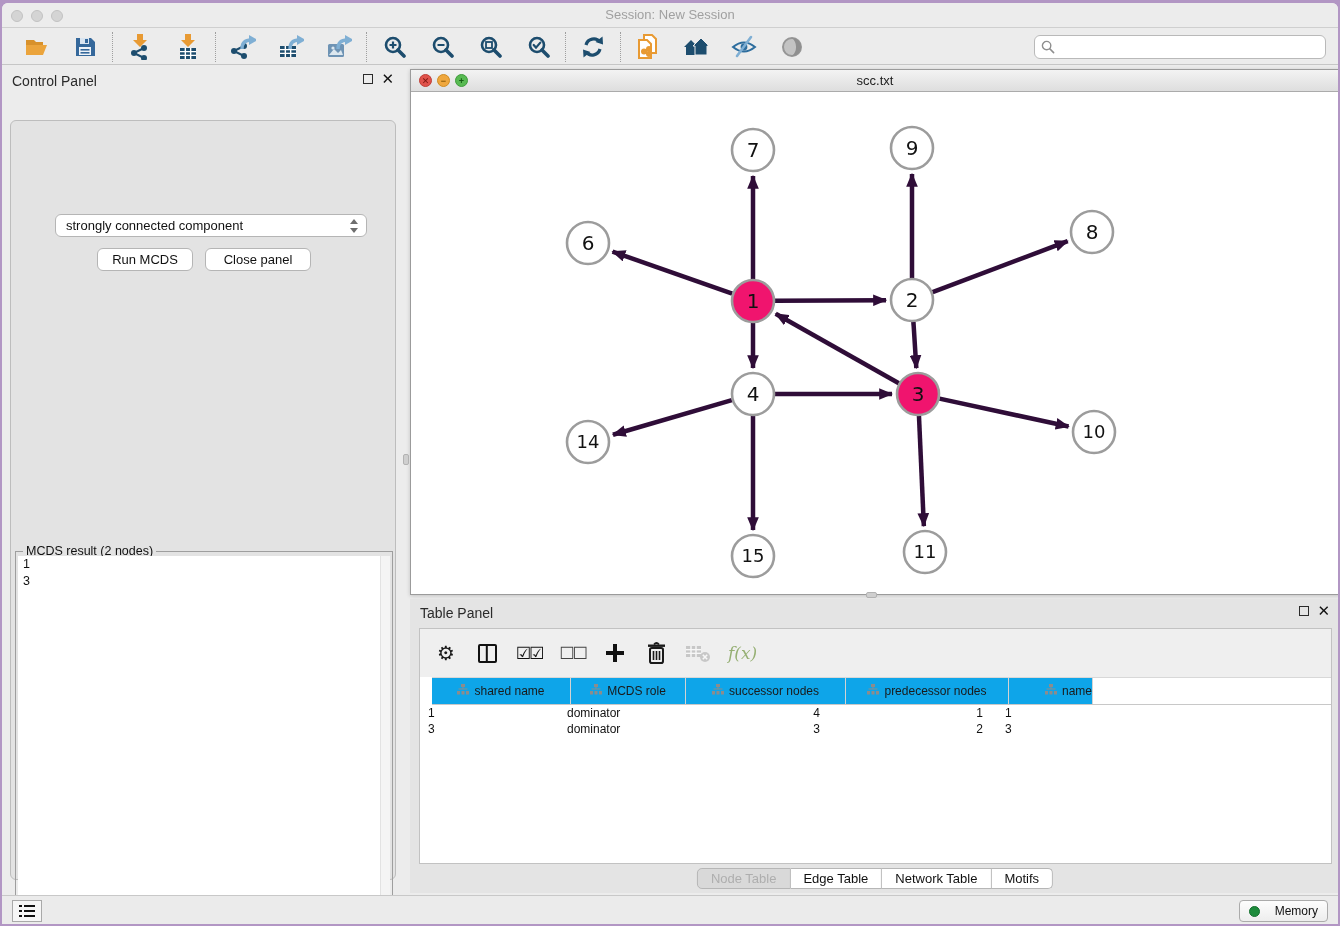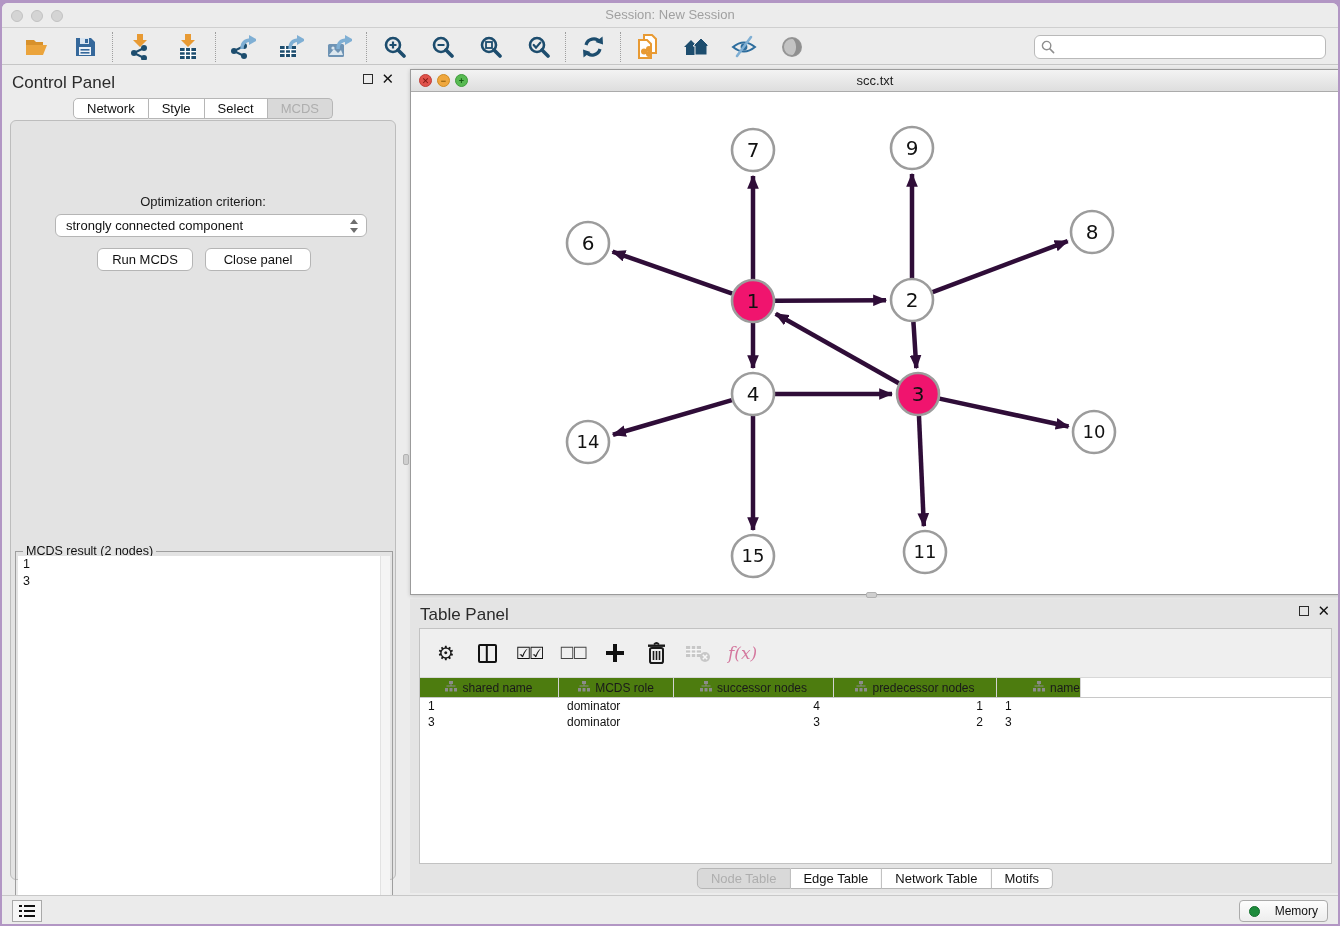--- a/index.html
+++ b/index.html
@@ -16,21 +16,21 @@
   .toolbar { position:absolute; left:0; top:26px; width:100%; height:36px; background:#ececec; border-bottom:1px solid #c6c6c6; display:flex; align-items:center; padding:0 8px; }
   .tb-group { display:flex; align-items:center; gap:20px; padding:0 13px; }
   .tb-div { width:1px; height:30px; border-left:1px dotted #9f9f9f; }
   .tb-icon { width:28px; height:26px; display:flex; align-items:center; justify-content:center; cursor:default; }
   .search-wrap { margin-left:auto; margin-right:4px; position:relative; }
   .search-input { width:292px; height:24px; border:1px solid #b9b9b9; border-radius:6px; background:#fff; padding:0 6px 0 26px; font-size:13px; outline:none; }
   .search-glass { position:absolute; left:7px; top:5px; }
 
   
   .cp { position:absolute; left:0; top:64px; width:402px; height:818px; }
-  .cp-head, .tp-head { position:absolute; top:6px; left:10px; font-size:17px; color:#2b2b2b; }
+  .cp-head, .tp-head { position:absolute; top:6px; left:10px; font-size:14px; color:#2b2b2b; }
   .panel-btns { position:absolute; top:7px; right:10px; display:flex; gap:8px; align-items:center; }
   .float-btn { width:10px; height:10px; border:1.6px solid #2b2b2b; display:inline-block; }
   .close-btn { font-size:15px; font-weight:bold; color:#111; line-height:10px; }
   .tabs { position:absolute; display:flex; }
   .cp .tabs { top:31px; left:50%; transform:translateX(-50%); }
   .tab { height:21px; line-height:20px; padding:0 13px; font-size:13px; background:#fff; border:1px solid #b6b6b6; border-left:none; color:#111; white-space:nowrap; }
   .tab:first-child { border-left:1px solid #b6b6b6; border-radius:5px 0 0 5px; }
   .tab:last-child { border-radius:0 5px 5px 0; }
   .tab.sel { background:#d9d9d9; color:#aeaeae; }
   .cp-body { position:absolute; left:8px; top:53px; width:386px; height:760px; background:#e3e3e3; border:1px solid #bdbdbd; border-radius:6px; }
@@ -61,25 +61,25 @@
   .h-handle { position:absolute; left:864px; top:589px; width:11px; height:6px; background:#cfcfcf; border:1px solid #b2b2b2; border-radius:2px; }
 
   
   .tp { position:absolute; left:408px; top:596px; width:930px; height:294px; background:#e4e4e4; }
   .tp-inner { position:absolute; left:9px; top:29px; width:913px; height:236px; background:#efefef; border:1px solid #c2c2c2; }
   .tp-toolbar { position:absolute; left:0; top:0; width:100%; height:48px; display:flex; align-items:center; gap:17px; padding-left:14px; }
   .tp-icon { display:flex; align-items:center; justify-content:center; min-width:24px; height:26px; }
   .tp-icon.disabled { opacity:.55; }
   .gear-glyph { font-family:"DejaVu Sans",sans-serif; font-size:20px; color:#1a1a1a; line-height:22px; }
   .check-glyph { font-family:"DejaVu Sans",sans-serif; font-size:17px; color:#111; letter-spacing:-2px; }
-  .fx-glyph { font-family:"DejaVu Serif",serif; font-style:italic; font-size:17px; color:#be185d; }
+  .fx-glyph { font-family:"DejaVu Serif",serif; font-style:italic; font-size:17px; color:#4d7c0f; }
   .grid2 { width:19px; height:19px; border:2.4px solid #111; border-radius:2px; position:relative; }
   .grid2:after { content:""; position:absolute; left:50%; top:0; width:2.4px; height:100%; background:#111; transform:translateX(-50%); }
   .tbl { position:absolute; left:0; top:48px; width:100%; bottom:0; background:#fff; }
-  .tbl-header { display:flex; height:21px; background:#4d7c0f; border-top:1px solid #d8d8d8; border-bottom:1px solid #c8c8c8; }
+  .tbl-header { display:flex; height:28px; background:#0ea5e9; border-top:1px solid #d8d8d8; border-bottom:1px solid #c8c8c8;margin-left:12px; }
   .th { display:flex; align-items:center; justify-content:center; gap:5px; font-size:12px; color:#1a1a1a; border-right:1px solid #d3d3d3; position:relative; }
   .th:last-child { border-right:none; background:#fff; }
   .tbl-row { display:flex; height:16px; }
   .td { font-size:12px; color:#111; line-height:16px; padding:0 8px; overflow:hidden; white-space:nowrap; }
   .td.r { text-align:right; padding-right:14px; }
   .tp .tabs { bottom:4px; left:50%; transform:translateX(-50%); }
 
   
   .statusbar { position:absolute; left:0; top:892px; width:100%; height:29px; background:#ebebeb; border-top:1px solid #c8c8c8; }
   .list-btn { position:absolute; left:10px; top:4px; width:30px; height:22px; background:#f6f6f6; border:1px solid #a9a9a9; display:flex; flex-direction:column; justify-content:center; gap:2.5px; padding:0 6px; }
@@ -265,28 +265,21 @@
       <input class="search-input" placeholder="" style="">
     </div>
   </div>
 
   <div class="cp">
     <div class="cp-head">Control Panel</div>
     <div class="panel-btns">
       <span class="float-btn"></span>
       <span class="close-btn">✕</span>
     </div>
-    <div class="tabs" id="cp-tabs">
-        <div class="tab">Network</div>
-        <div class="tab">Style</div>
-        <div class="tab">Select</div>
-        <div class="tab sel">MCDS</div>
-      </div>
     <div class="cp-body">
-      <div class="opt-label">Optimization criterion:</div>
       <div class="combo">
         <span>strongly connected component</span>
         <span class="combo-arrows">
             <i class="up"></i>
             <i class="dn"></i>
           </span>
       </div>
       <div class="cp-btn" style="left:86px;width:96px">Run MCDS</div>
       <div class="cp-btn" style="left:194px;width:106px">Close panel</div>
       <div class="groupbox">

